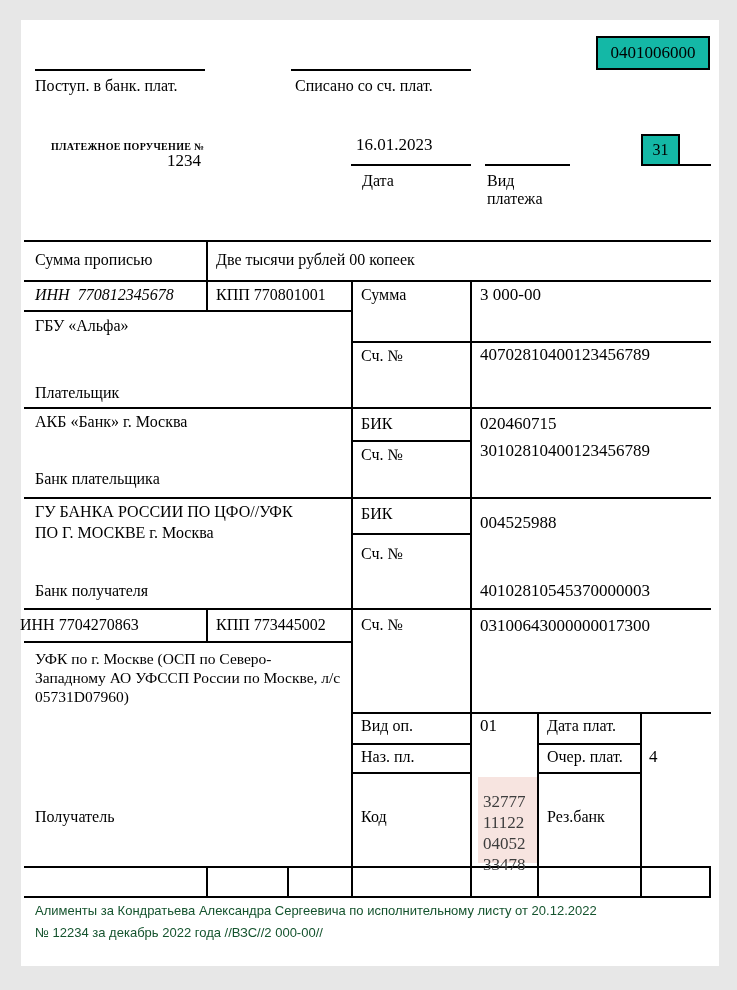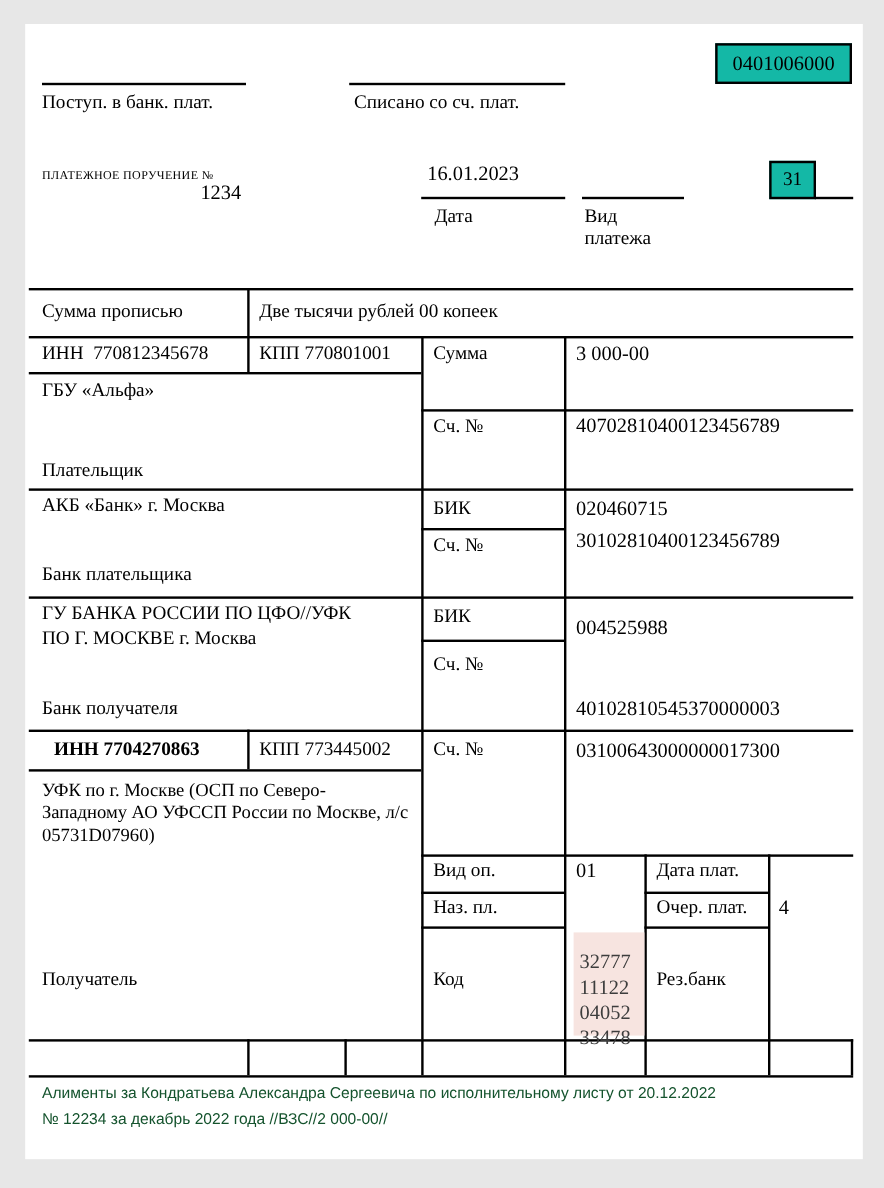--- a/index.html
+++ b/index.html
@@ -7,21 +7,21 @@
        font-family:"Liberation Serif",serif;}
   .card{position:absolute;left:21px;top:20px;width:698px;height:946px;background:#ffffff;}
   .t{position:absolute;font:16px "Liberation Serif",serif;color:#000;white-space:pre;line-height:1.15;}
   .v{font-size:17px;}
   .small{font-size:15.5px;}
   .wrap{white-space:normal;}
   .hl{position:absolute;height:2px;background:#000;}
   .vl{position:absolute;width:2px;background:#000;}
   .box{position:absolute;border:2px solid #000;display:flex;align-items:center;justify-content:center;
        font:17px "Liberation Serif",serif;color:#000;background:#14b8a6;box-sizing:border-box;}
-  .title{font-size:10px;font-weight:normal;letter-spacing:.3px;}
+  .title{font-size:10px;font-weight:bold;letter-spacing:.3px;margin-left:16px;}
   .code-block{position:absolute;left:478px;top:777px;width:59px;height:86px;background:#f7e4e0;
        font:17px/21px "Liberation Serif",serif;color:#3d3d3d;padding:14px 0 0 5px;box-sizing:border-box;}
   .sans{font-family:"Liberation Sans",sans-serif;font-size:13px;color:#14532d;}
 </style>
 </head>
 <body>
 
 <div class="card"></div>
 
 <div class="hl" style="left:35px;top:69px;width:170px;"></div>
@@ -69,21 +69,21 @@
 <div class="vl" style="left:287px;top:866px;height:30px;"></div>
 <div class="vl" style="left:351px;top:866px;height:30px;"></div>
 <div class="vl" style="left:470px;top:866px;height:30px;"></div>
 <div class="vl" style="left:537px;top:866px;height:30px;"></div>
 <div class="vl" style="left:640px;top:866px;height:30px;"></div>
 <div class="vl" style="left:709px;top:866px;height:30px;"></div>
 
 <div class="t" style="left:35px;top:251px;">Сумма прописью</div>
 <div class="t" style="left:216px;top:251px;">Две тысячи рублей 00 копеек</div>
 
-<div class="t" style="left:35px;top:286px;">ИНН  770812345678</div>
+<div class="t" style="left:35px;top:286px;font-style:italic;">ИНН  770812345678</div>
 <div class="t" style="left:216px;top:286px;">КПП 770801001</div>
 <div class="t" style="left:361px;top:286px;">Сумма</div>
 <div class="t v" style="left:480px;top:285px;">3 000-00</div>
 <div class="t" style="left:35px;top:317px;">ГБУ «Альфа»</div>
 <div class="t" style="left:361px;top:347px;">Сч. №</div>
 <div class="t v" style="left:480px;top:345px;">40702810400123456789</div>
 <div class="t" style="left:35px;top:384px;">Плательщик</div>
 
 <div class="t" style="left:35px;top:413px;">АКБ «Банк» г. Москва</div>
 <div class="t" style="left:361px;top:415px;">БИК</div>
@@ -93,21 +93,21 @@
 <div class="t" style="left:35px;top:470px;">Банк плательщика</div>
 
 <div class="t" style="left:35px;top:503px;">ГУ БАНКА РОССИИ ПО ЦФО//УФК</div>
 <div class="t" style="left:35px;top:524px;">ПО Г. МОСКВЕ г. Москва</div>
 <div class="t" style="left:361px;top:505px;">БИК</div>
 <div class="t v" style="left:480px;top:513px;">004525988</div>
 <div class="t" style="left:361px;top:545px;">Сч. №</div>
 <div class="t v" style="left:480px;top:581px;">40102810545370000003</div>
 <div class="t" style="left:35px;top:582px;">Банк получателя</div>
 
-<div class="t" style="left:45px;top:616px;font-weight:bold;">ИНН 7704270863</div>
+<div class="t" style="left:20px;top:616px;">ИНН 7704270863</div>
 <div class="t" style="left:216px;top:616px;">КПП 773445002</div>
 <div class="t" style="left:361px;top:616px;">Сч. №</div>
 <div class="t v" style="left:480px;top:616px;">03100643000000017300</div>
 <div class="t small" style="left:35px;top:650px;">УФК по г. Москве (ОСП по Северо-</div>
 <div class="t small" style="left:35px;top:669px;">Западному АО УФССП России по Москве, л/с</div>
 <div class="t small" style="left:35px;top:688px;">05731D07960)</div>
 <div class="t" style="left:35px;top:808px;">Получатель</div>
 
 <div class="t" style="left:361px;top:717px;">Вид оп.</div>
 <div class="t v" style="left:480px;top:716px;">01</div>

